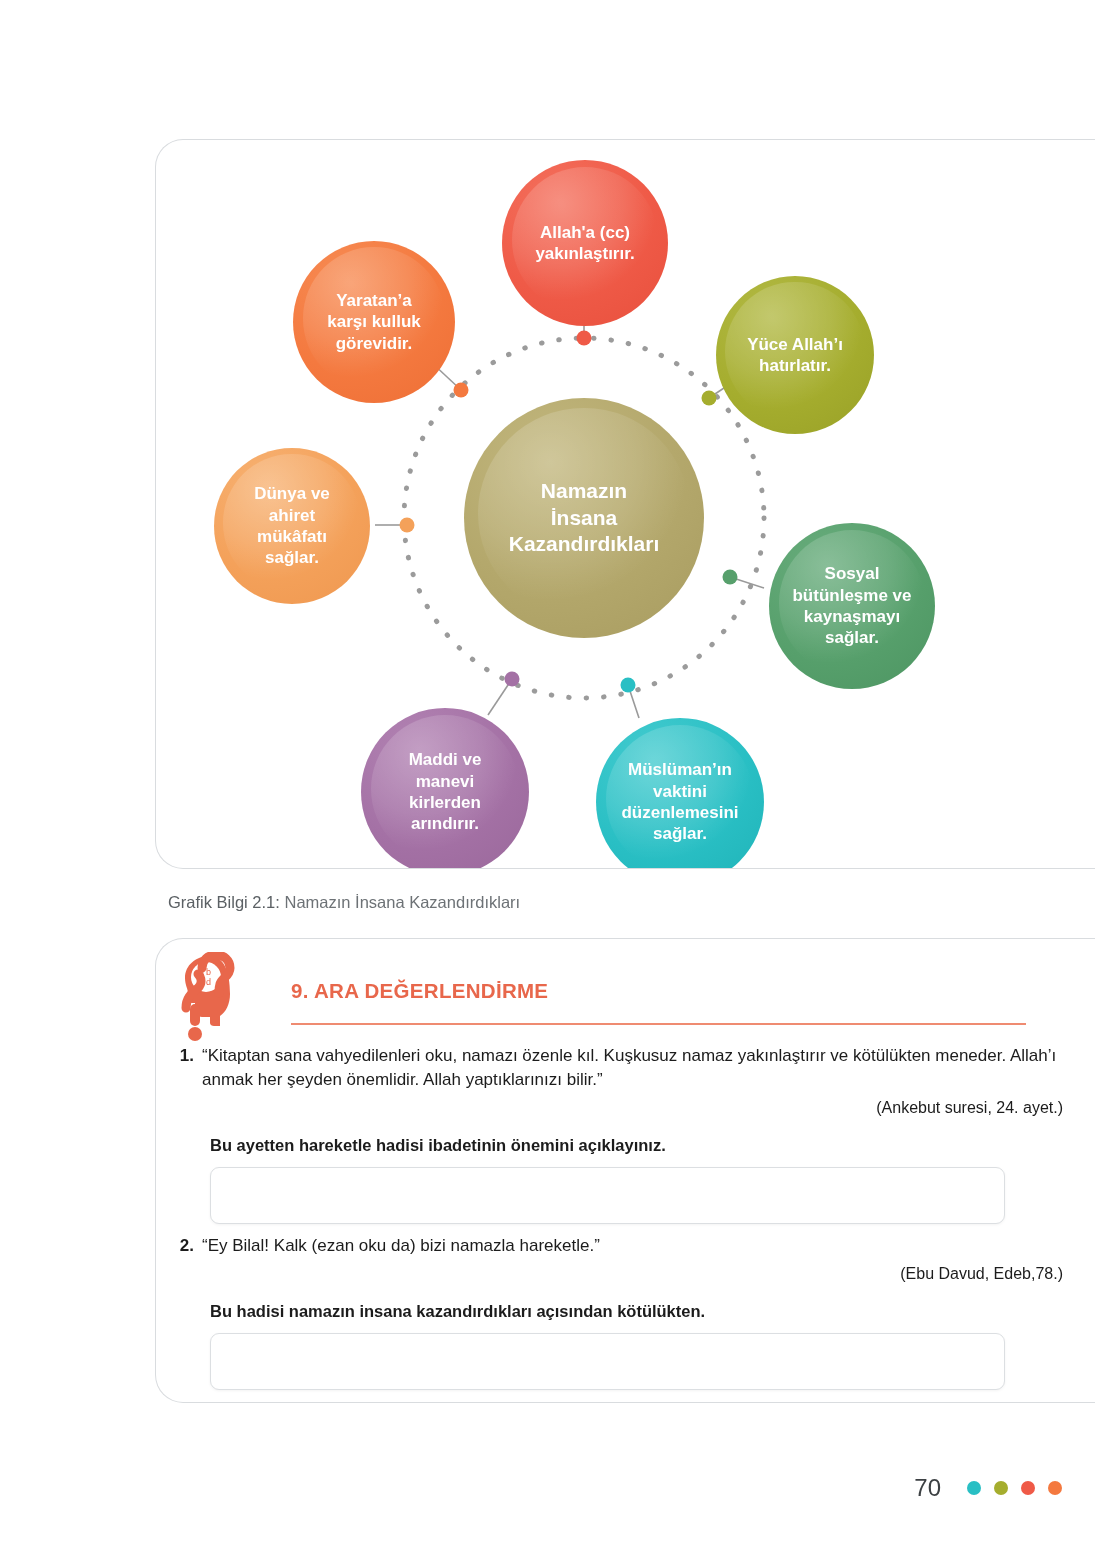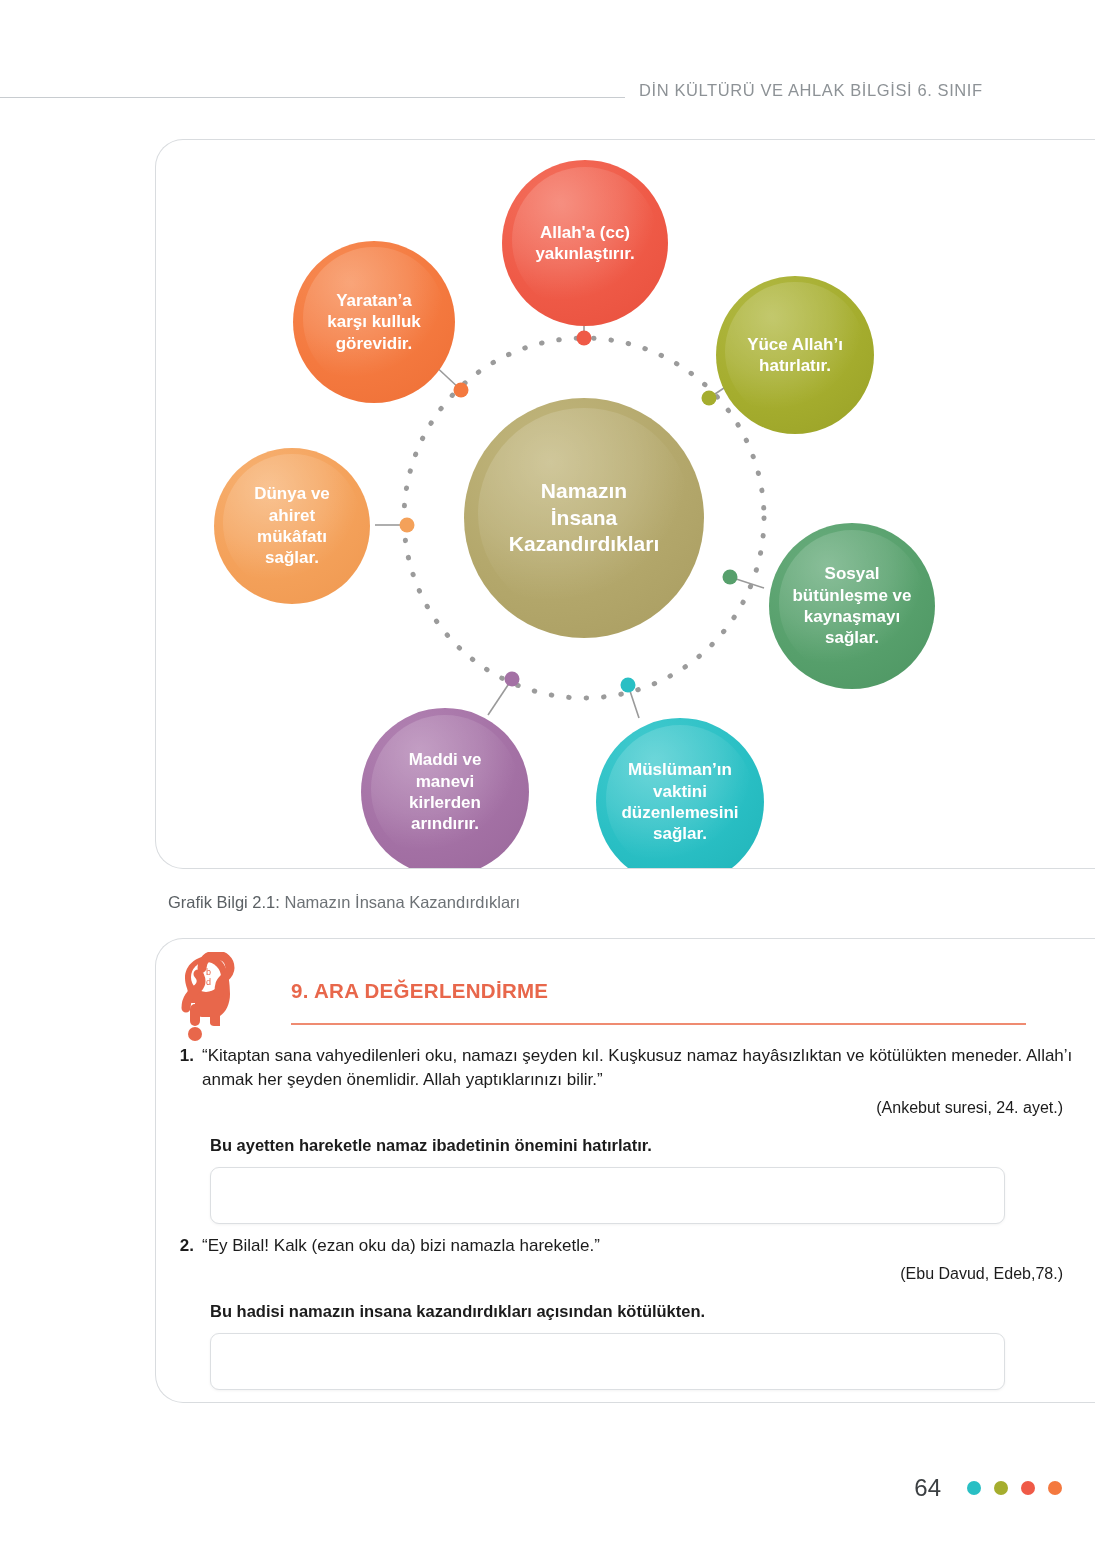--- a/index.html
+++ b/index.html
@@ -217,24 +217,20 @@
     margin-right: 26px;
   }
   .dots { display: flex; align-items: center; gap: 13px; }
   .dot { width: 14px; height: 14px; border-radius: 50%; }
 </style>
 </head>
 <body>
 
 <div class="page">
 
-  <div class="header">
-    <div class="header-rule"></div>
-    <div class="header-title">DİN KÜLTÜRÜ VE AHLAK BİLGİSİ  6. SINIF</div>
-  </div>
 
   <div class="diagram-panel">
 
     <svg class="diagram-svg" viewBox="0 0 940 730">
 
       <circle cx="428" cy="378" r="180" fill="none" stroke="#9b9b9b" stroke-width="5" stroke-linecap="round" stroke-dasharray="0.5 17"></circle>
 
       <line x1="428" y1="198" x2="428" y2="168" stroke="#9a9a9a" stroke-width="1.6"></line>
       <line x1="305" y1="250" x2="275" y2="222" stroke="#9a9a9a" stroke-width="1.6"></line>
       <line x1="553" y1="258" x2="583" y2="238" stroke="#9a9a9a" stroke-width="1.6"></line>
@@ -335,41 +331,41 @@
         <circle cx="19" cy="82" r="7" fill="#e8674b"></circle>
       </svg>
 
       <div class="eval-title">9. ARA DEĞERLENDİRME</div>
       <div class="eval-underline"></div>
     </div>
 
     <div class="q-block" style="top:105px;">
       <div class="q-row">
         <div class="q-num">1.</div>
-        <div class="q-text">“Kitaptan sana vahyedilenleri oku, namazı şeyden kıl. Kuşkusuz namaz hayâsızlıktan ve kötülükten meneder. Allah’ı anmak her şeyden önemlidir. Allah yaptıklarınızı bilir.”</div>
+        <div class="q-text">“Kitaptan sana vahyedilenleri oku, namazı özenle kıl. Kuşkusuz namaz yakınlaştırır ve kötülükten meneder. Allah’ı anmak her şeyden önemlidir. Allah yaptıklarınızı bilir.”</div>
       </div>
       <div class="q-source">(Ankebut suresi, 24. ayet.)</div>
-      <div class="q-instruction">Bu ayetten hareketle namaz ibadetinin önemini hatırlatır.</div>
+      <div class="q-instruction">Bu ayetten hareketle hadisi ibadetinin önemini açıklayınız.</div>
       <div class="answer-box"></div>
     </div>
 
     <div class="q-block" style="top:295px;">
       <div class="q-row">
         <div class="q-num">2.</div>
         <div class="q-text">“Ey Bilal! Kalk (ezan oku da) bizi namazla hareketle.”</div>
       </div>
       <div class="q-source">(Ebu Davud, Edeb,78.)</div>
       <div class="q-instruction">Bu hadisi namazın insana kazandırdıkları açısından kötülükten.</div>
       <div class="answer-box"></div>
     </div>
 
   </div>
 
   <div class="footer">
-    <div class="page-num">64</div>
+    <div class="page-num">70</div>
     <div class="dots">
       <span class="dot" style="background:#29bfc4"></span>
       <span class="dot" style="background:#a5ad2e"></span>
       <span class="dot" style="background:#ef5a47"></span>
       <span class="dot" style="background:#f4793f"></span>
     </div>
   </div>
 
 </div>
 

